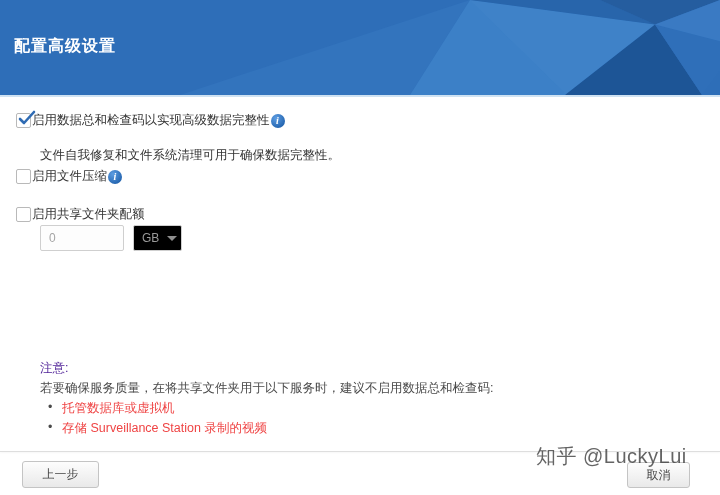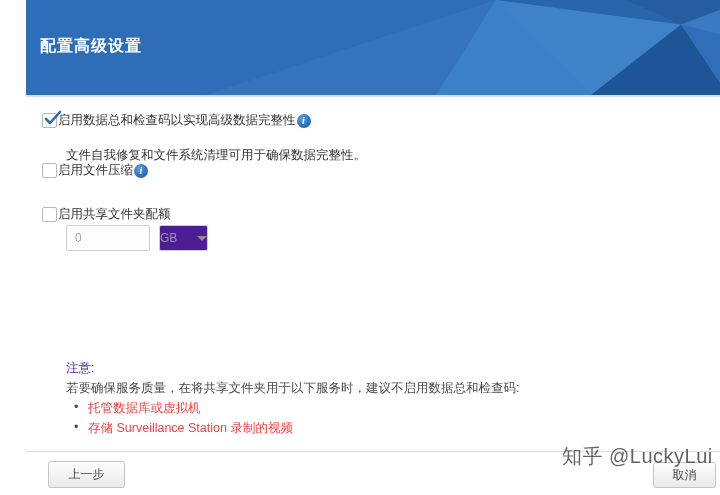--- a/index.html
+++ b/index.html
@@ -2,38 +2,38 @@
 <html><head>
 <meta charset="utf-8">
 <style>
   * { margin:0; padding:0; box-sizing:border-box; }
   html,body { width:720px; height:495px; }
   body {
     font-family:"Liberation Sans","DejaVu Sans",sans-serif;
     background:#fff; position:relative; overflow:hidden;
     color:#333;
   }
-  .wizard { position:absolute; inset:0; background:#fff;margin-left:26px; }
+  .wizard { position:absolute; inset:0; background:#fff; }
 
   
   .header {
     position:absolute; left:0; top:0; width:720px; height:97px;
     background:#2e6eb8; border-bottom:2px solid #cfe2f2; overflow:hidden;
   }
   .header svg { position:absolute; inset:0; width:100%; height:100%; }
   .header-title {
     position:absolute; left:14px; top:36px;
     font-size:16px; font-weight:bold; color:#ffffff; letter-spacing:1px;
     z-index:2;
   }
 
   
   .opt-row { position:absolute; left:16px; display:flex; align-items:center; gap:1px; }
   .row-1 { top:112px; }
-  .row-2 { top:162px;text-align:right; }
+  .row-2 { top:168px;text-align:right; }
   .row-3 { top:206px; }
 
   .checkbox {
     width:15px; height:15px; background:#fff;
     border:1px solid #b9b9b9; border-radius:2px;
     position:relative; flex:0 0 auto; cursor:pointer;
   }
   .checkbox svg { position:absolute; left:0px; top:-5px; overflow:visible; }
 
   .opt-label { font-size:12.5px; color:#333; cursor:pointer; }
@@ -53,22 +53,22 @@
   }
 
   .quota-wrap { position:absolute; left:40px; top:225px; display:flex; gap:9px; }
   .quota-input {
     width:84px; height:26px; border:1px solid #cfcfcf; border-radius:2px;
     background:#fdfdfd; color:#a5a5a5; font-size:12px; padding:0 8px;
     font-family:"Liberation Sans",sans-serif;
   }
   .unit-select {
     width:49px; height:26px; border:1px solid #cfcfcf; border-radius:2px;
-    background:#4c1d95; color:#9a9a9a; font-size:12px;
-    display:flex; align-items:center; padding:0 0; gap:8px;
+    background:#000000; color:#9a9a9a; font-size:12px;
+    display:flex; align-items:center; padding:0 8px; gap:8px;
     cursor:default;
   }
   .unit-caret {
     width:0; height:0; margin-left:auto;
     border-left:5px solid transparent; border-right:5px solid transparent;
     border-top:5px solid #8f8f8f;
   }
 
   
   .note-title { position:absolute; left:40px; top:360px; font-size:12.5px; color:#4c1d95; }

